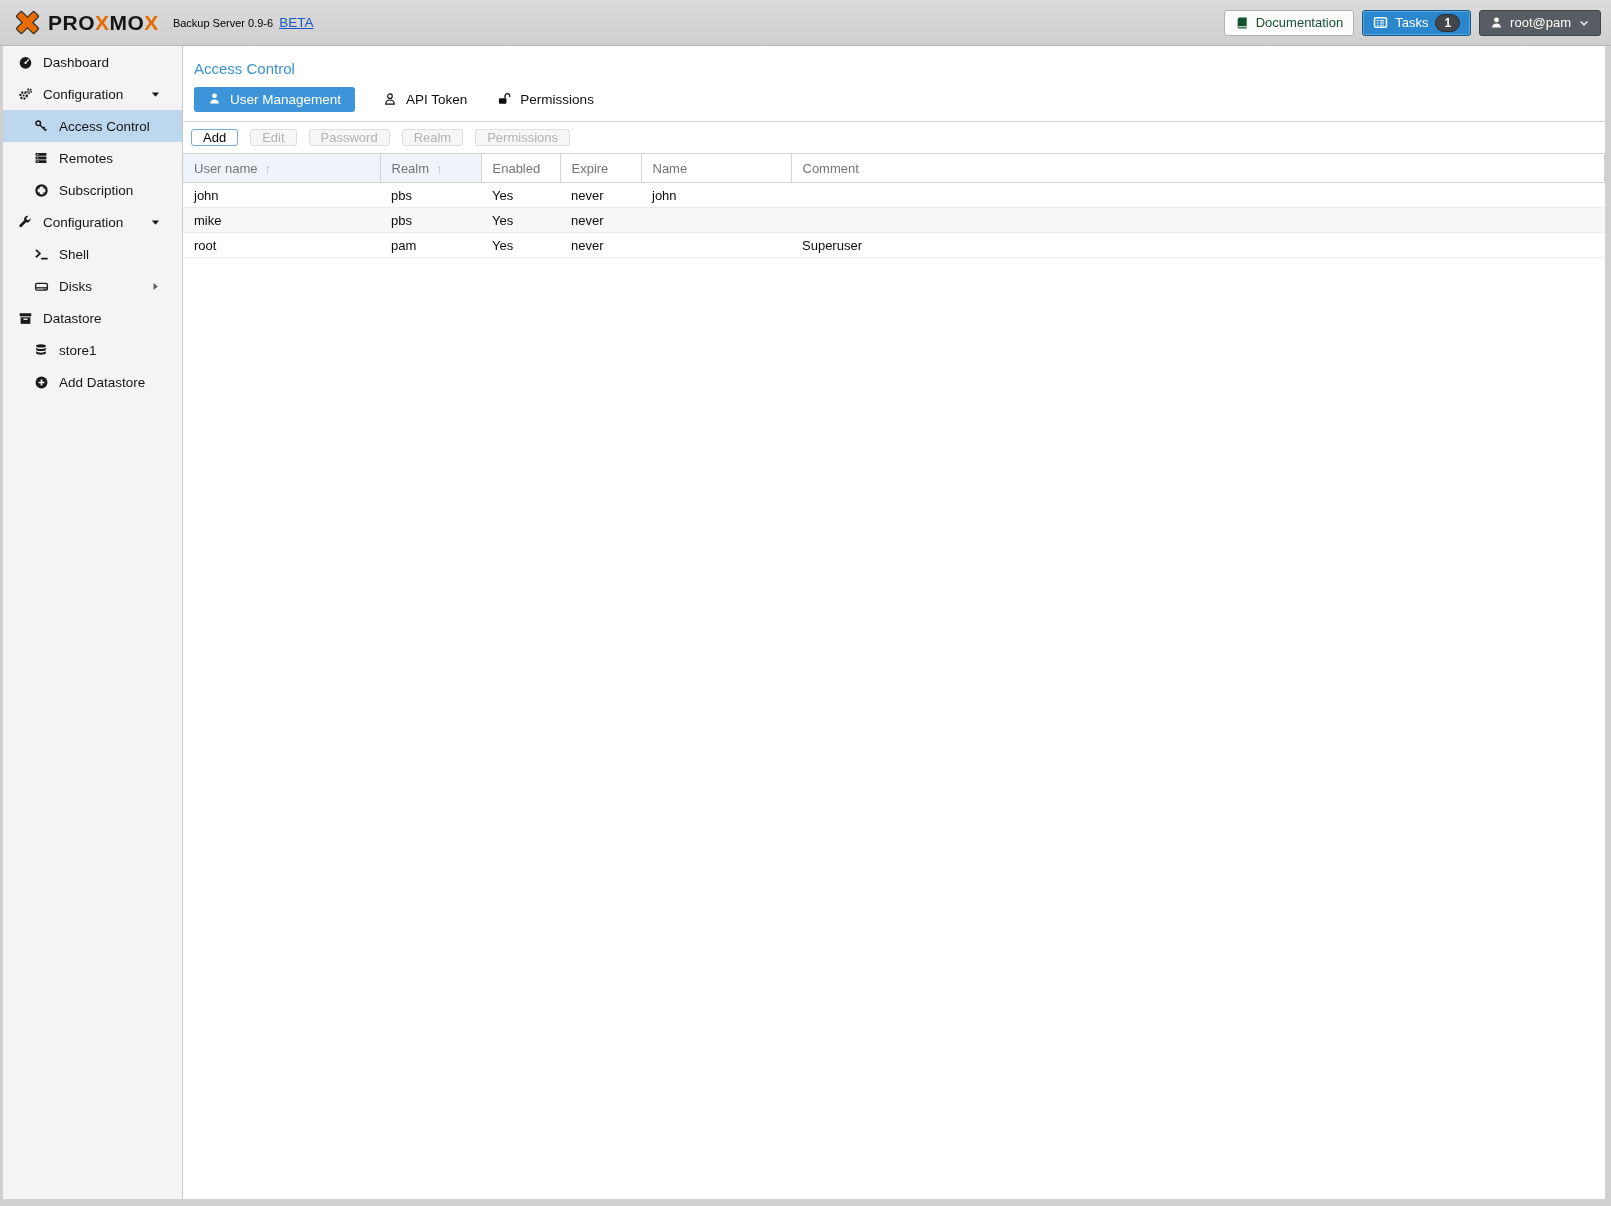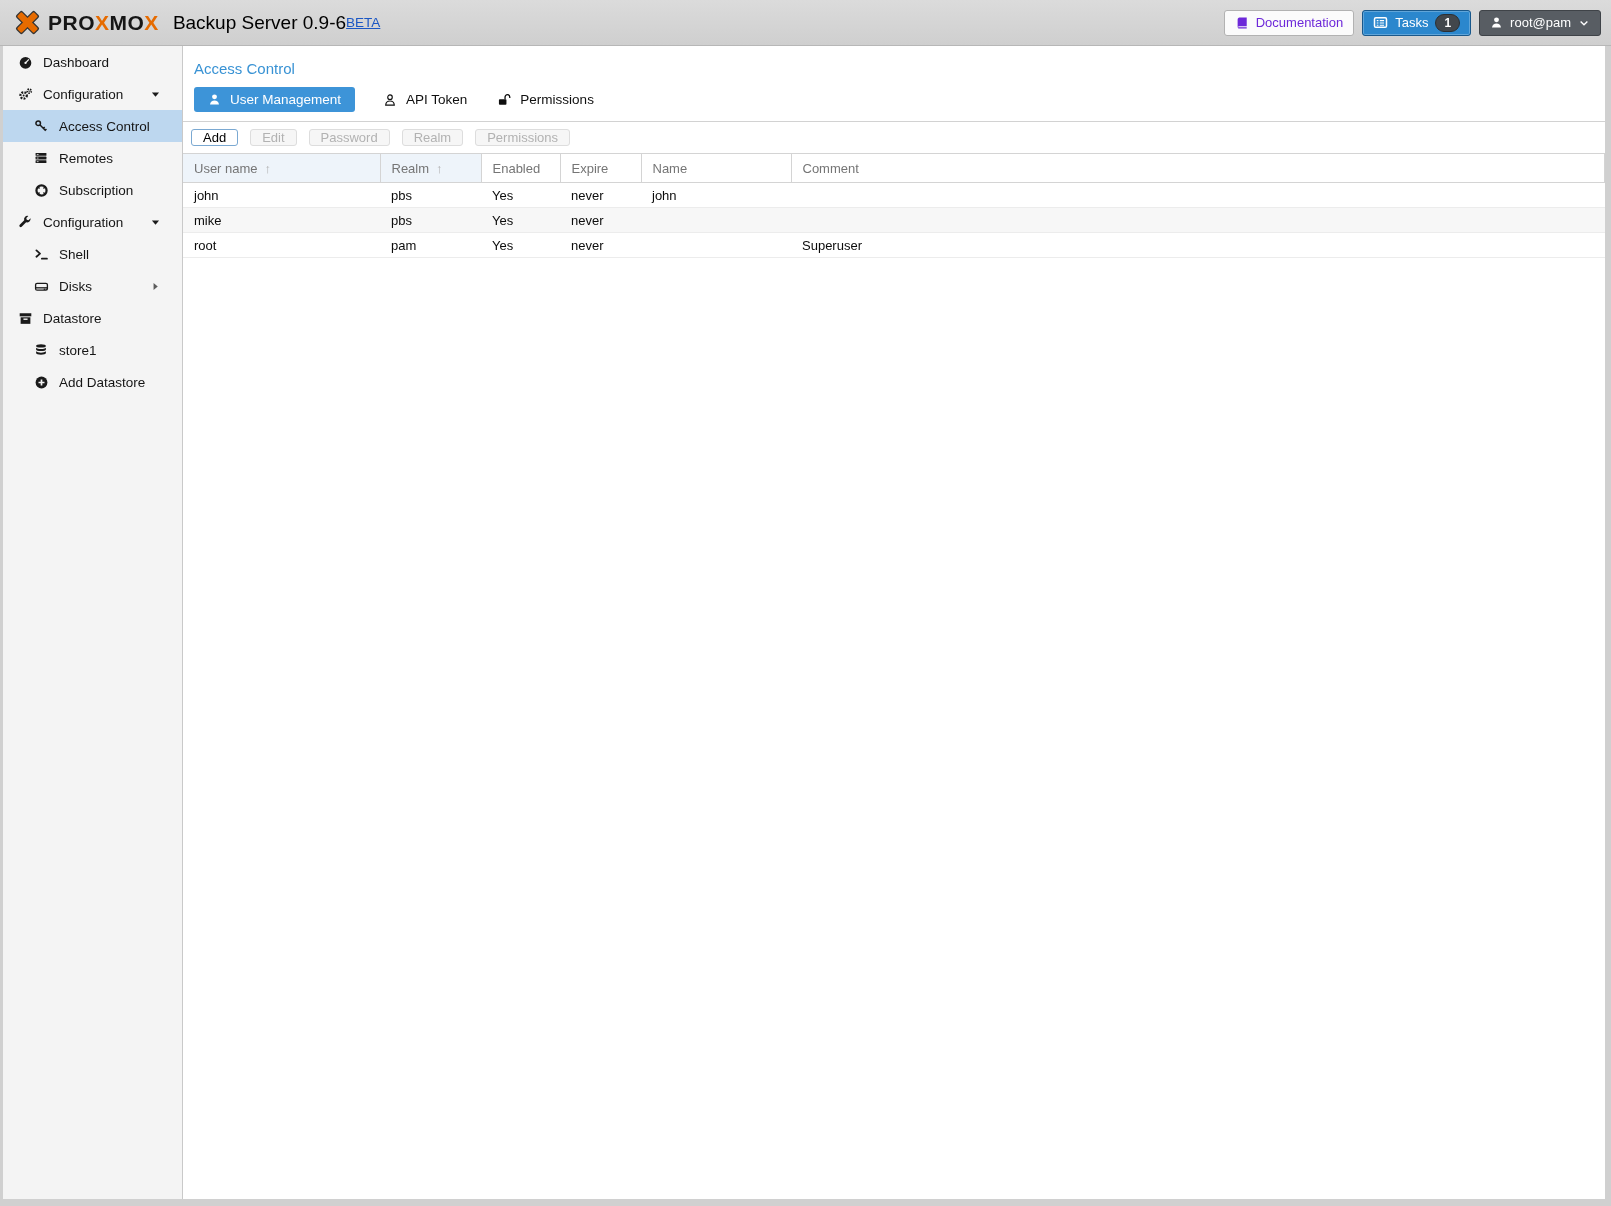--- a/index.html
+++ b/index.html
@@ -13,29 +13,29 @@
   .topbar {
     height:46px; width:100%;
     background:linear-gradient(#dbdbdb,#cfcfcf);
     border-bottom:1px solid #b7b7b7;
     display:flex; align-items:center;
     padding:0 10px 0 13px;
   }
   .brand-x { display:flex; align-items:center; margin-right:6px; }
   .brand-word { font-size:21px; font-weight:bold; letter-spacing:.5px; color:#161616; margin-right:14px; white-space:nowrap; }
   .brand-word .oseg { color:#e66b00; }
-  .subtitle { font-size:19px; color:#000; }
+  .subtitle { font-size:11px; color:#000; margin-right:6px; }
   .beta { font-size:13.5px; color:#1a56c4; text-decoration:underline; cursor:pointer; }
   .tb-spacer { flex:1; }
   .tb-btn {
     display:inline-flex; align-items:center; gap:7px;
     height:26px; padding:0 10px; margin-left:8px;
     border-radius:3px; font-size:13px; font-family:inherit; cursor:pointer;
   }
-  .tb-btn.light   { background:#fbfbfb; border:1px solid #b2b2b2; color:#6d28d9; }
+  .tb-btn.light   { background:#fbfbfb; border:1px solid #b2b2b2; color:#14532d; }
   .tb-btn.primary { background:#2b87cd; border:1px solid #19588b; color:#fff; box-shadow:inset 0 0 0 1px rgba(255,255,255,.25); }
   .tb-btn.dark    { background:#585d63; border:1px solid #3f4348; color:#fff; }
   .tb-badge {
     background:#42474c; color:#fff; border:1px solid #2b2f33;
     border-radius:9px; padding:1px 8px; font-size:12px; font-weight:bold; line-height:14px;
   }
   .icon { display:inline-flex; align-items:center; justify-content:center; }
   .icon svg { display:block; }
   
   .content {
@@ -62,21 +62,21 @@
   .side-caret.dark { color:#5c5c5c; }
   
   .main { flex:1; background:#fff; min-width:0; }
   .page-title { color:#3892d4; font-size:15px; padding:14px 0 0 11px; }
   .tabs {
     display:flex; align-items:center; gap:26px;
     padding:10px 0 9px 11px;
     border-bottom:1px solid #d2d2d2;
   }
   .tab {
-    display:inline-flex; align-items:center; gap:9px;
+    display:inline-flex; align-items:flex-start; gap:9px;
     font-size:13.5px; color:#0f0f0f; padding:5px 2px;
     border-radius:3px; cursor:pointer; white-space:nowrap;
   }
   .tab.active { background:#3d94d8; color:#fff; padding:5px 14px; }
   .toolbar { display:flex; gap:12px; padding:7px 0 7px 8px; }
   .tool-btn {
     font-size:13px; font-family:inherit; padding:0 11px;
     border-radius:3px; background:#fff; border:1px solid #7ba9d2; color:#000; cursor:pointer;
   }
   .tool-btn:disabled { background:#f6f6f6; border-color:#dddddd; color:#b2b2b2; cursor:default; }

